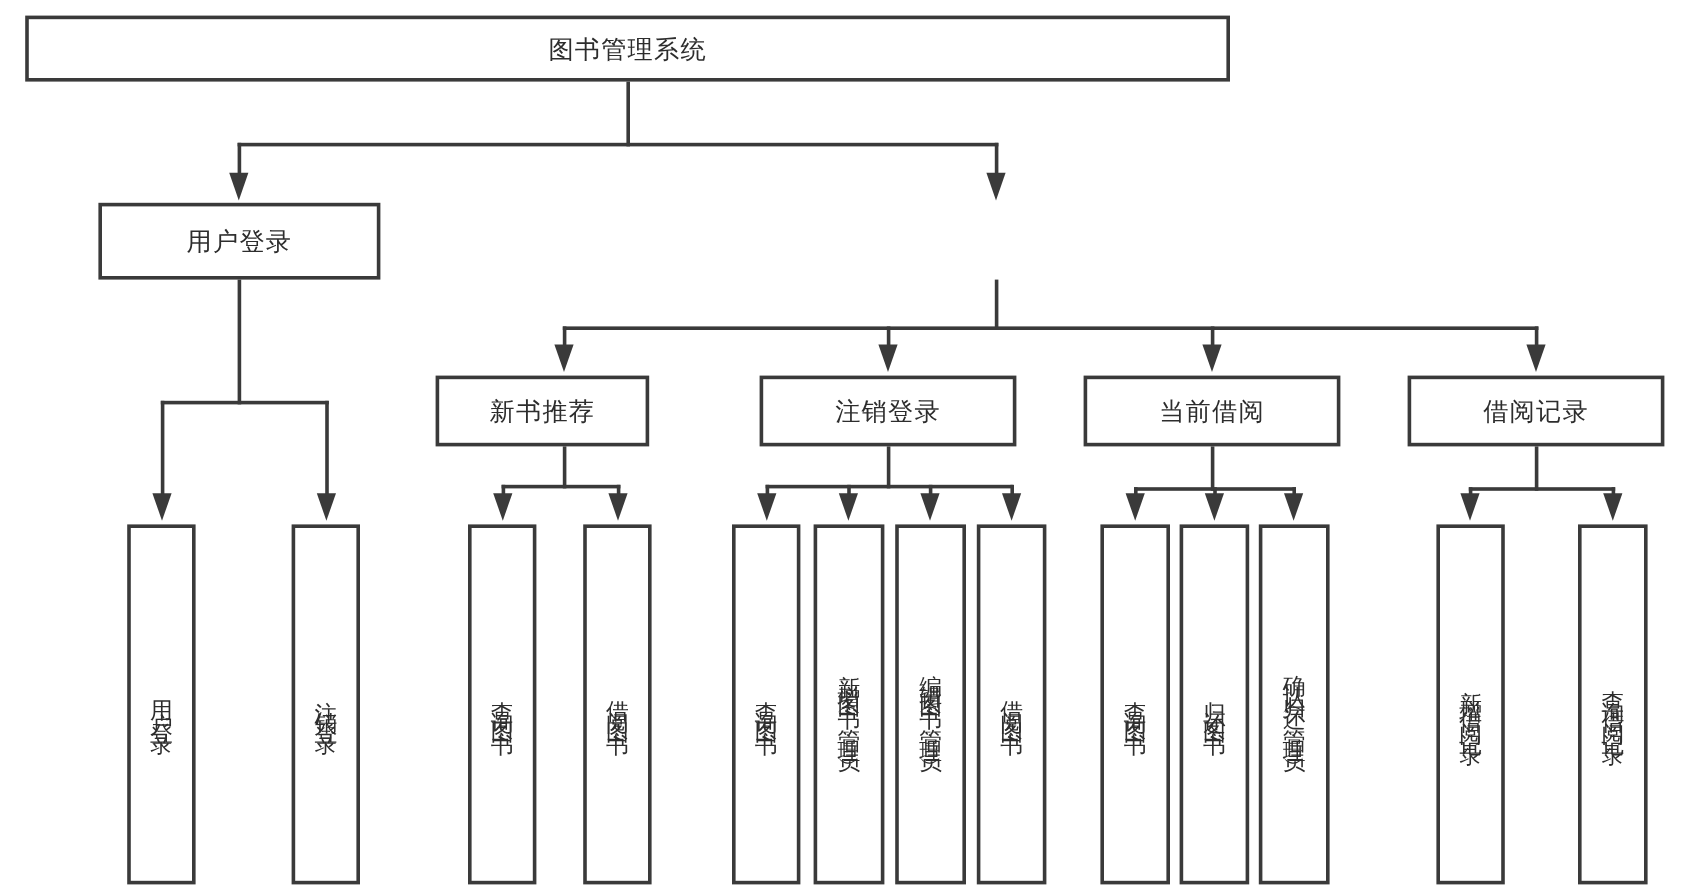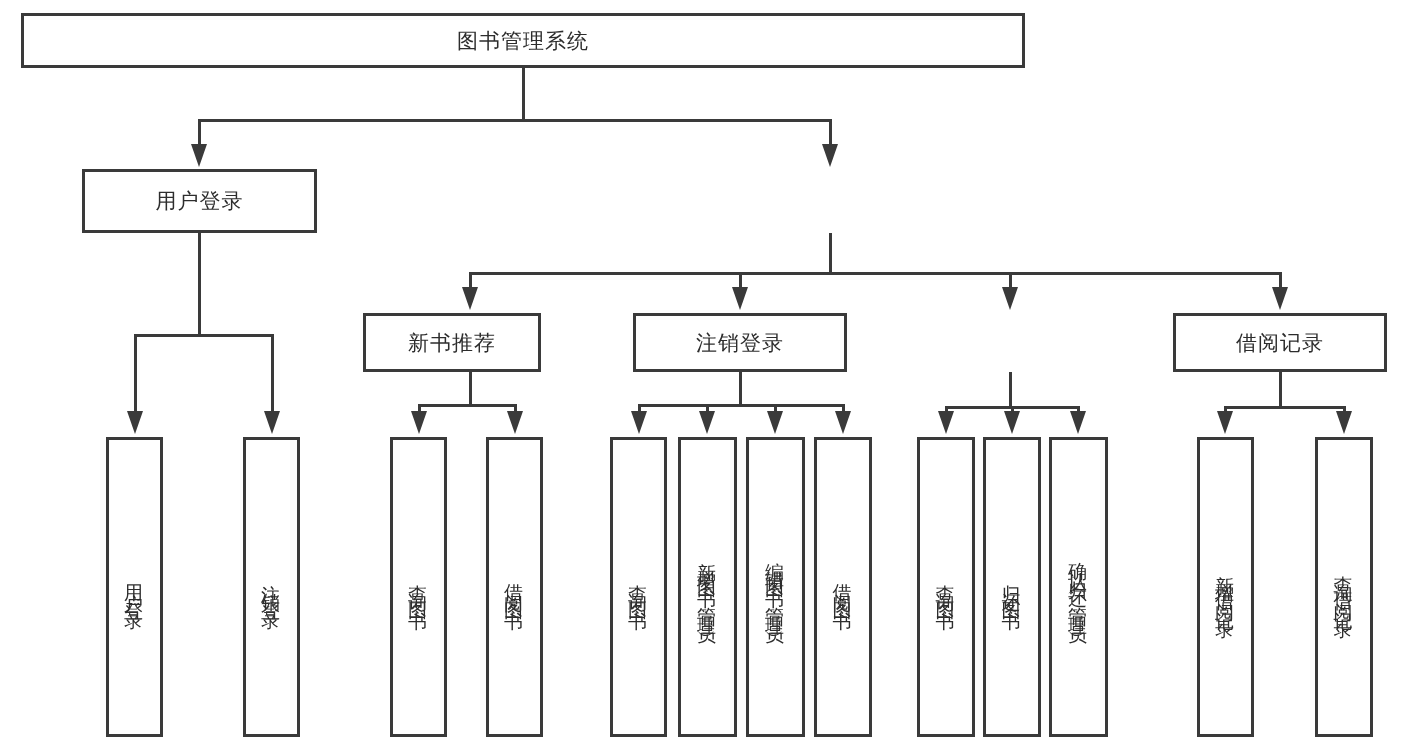--- a/index.html
+++ b/index.html
@@ -57,20 +57,21 @@
 <body>
 
 <div class="canvas" id="canvas">
 
   <div class="box hbox" style="left:21px; top:13px; width:1004px; height:55px;">图书管理系统</div>
 
   <div class="box hbox" style="left:82px; top:169px; width:235px; height:64px;">用户登录</div>
 
   <div class="box hbox" style="left:363px; top:313px; width:178px; height:59px;">新书推荐</div>
   <div class="box hbox" style="left:633px; top:313px; width:214px; height:59px;">注销登录</div>
+  <div class="box hbox" style="left:903px; top:313px; width:214px; height:59px;">当前借阅</div>
   <div class="box hbox" style="left:1173px; top:313px; width:214px; height:59px;">借阅记录</div>
 
   <div class="box vbox" style="left:106px; top:437px; width:57px; height:300px;">用户登录</div>
   <div class="box vbox" style="left:243px; top:437px; width:57px; height:300px;">注销登录</div>
 
   <div class="box vbox" style="left:390px; top:437px; width:57px; height:300px;">查询图书</div>
   <div class="box vbox" style="left:486px; top:437px; width:57px; height:300px;">借阅图书</div>
 
   <div class="box vbox" style="left:610px; top:437px; width:57px; height:300px;">查询图书</div>
   <div class="box vbox" style="left:678px; top:437px; width:59px; height:300px;">新增图书（管理员）</div>

